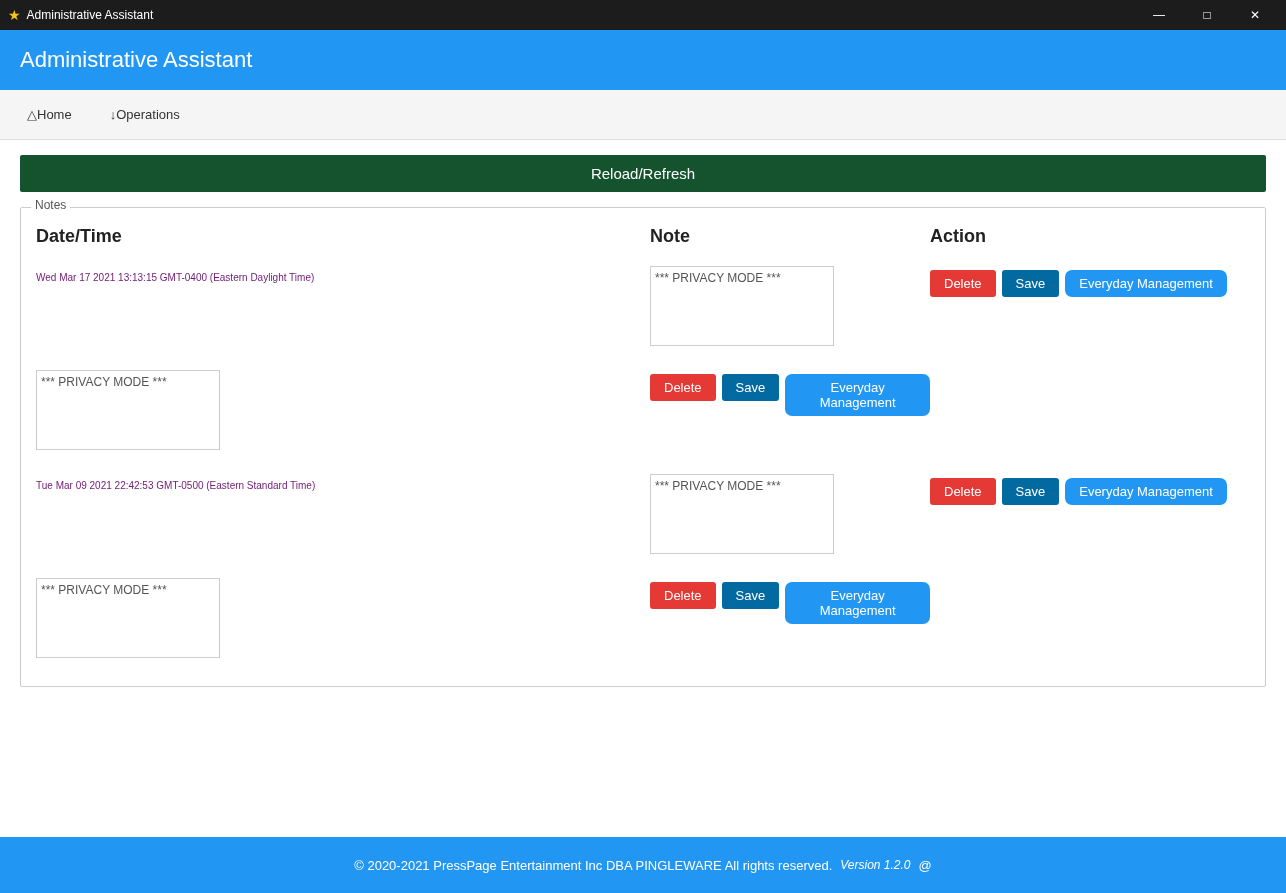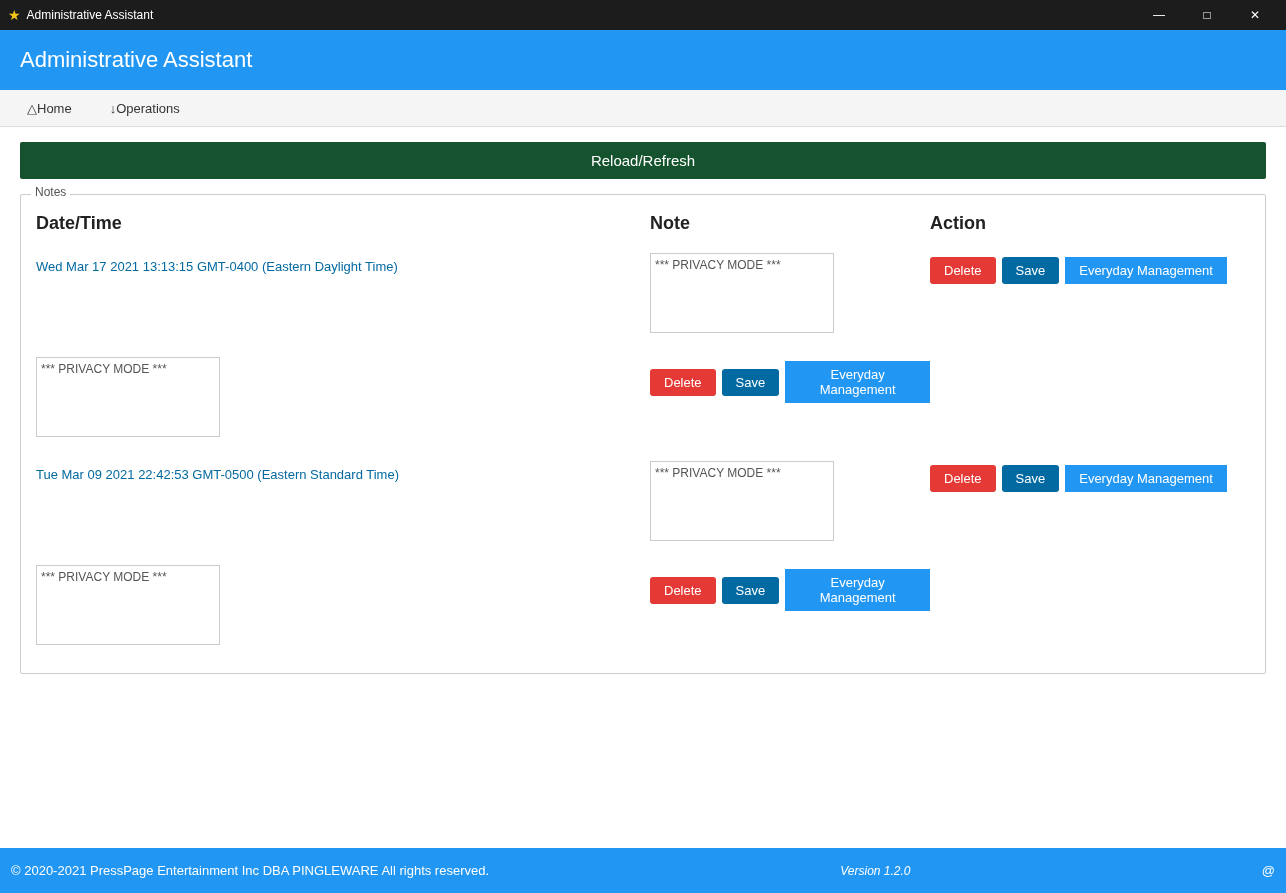--- a/index.html
+++ b/index.html
@@ -48,21 +48,21 @@
       align-items: center;
       padding: 0 20px;
       font-size: 22px;
       font-weight: 400;
     }
 
     
     .nav-bar {
       background: #f5f5f5;
       border-bottom: 1px solid #ddd;
-      height: 37px;
+      height: 50px;
       display: flex;
       align-items: center;
       padding: 0 10px;
       gap: 4px;
     }
     .nav-item {
       padding: 6px 16px;
       font-size: 13px;
       cursor: pointer;
       color: #333;
@@ -112,39 +112,39 @@
     
     .note-row {
       display: grid;
       grid-template-columns: 1fr 280px 320px;
       padding: 10px 0;
       align-items: flex-start;
       border-top: 1px solid transparent;
     }
 
     .note-datetime {
-      font-size: 13px;
-      color: #0369a1;
+      font-size: 10px;
+      color: #701a75;
       padding-top: 6px;
     }
 
     .note-text-area {
       width: 184px;
       height: 80px;
       border: 1px solid #ccc;
       padding: 4px;
       font-size: 12px;
       color: #555;
       resize: none;
       font-family: Arial, sans-serif;
     }
 
     .note-actions {
       display: flex;
-      align-items: center;
+      align-items: flex-start;
       gap: 6px;
       padding-top: 4px;
     }
 
     .btn-delete {
       background: #e53935;
       color: white;
       border: none;
       padding: 6px 14px;
       font-size: 13px;
@@ -162,38 +162,38 @@
       border-radius: 3px;
     }
 
     .btn-everyday {
       background: #2196f3;
       color: white;
       border: none;
       padding: 6px 14px;
       font-size: 13px;
       cursor: pointer;
-      border-radius: 0;
+      border-radius: 7px;
     }
 
     
     .footer {
       background: #2196f3;
       color: white;
       text-align: center;
-      padding: 11px;
+      padding: 28px;
       font-size: 13px;
       position: fixed;
       bottom: 0;
       left: 0;
       right: 0;
       height: 45px;
       display: flex;
       align-items: center;
-      justify-content: space-between;
+      justify-content: center;
       gap: 8px;
     }
 
     .footer-version {
       font-style: italic;
       font-size: 12px;
     }
 
     .window-body {
       height: calc(893px - 30px);

